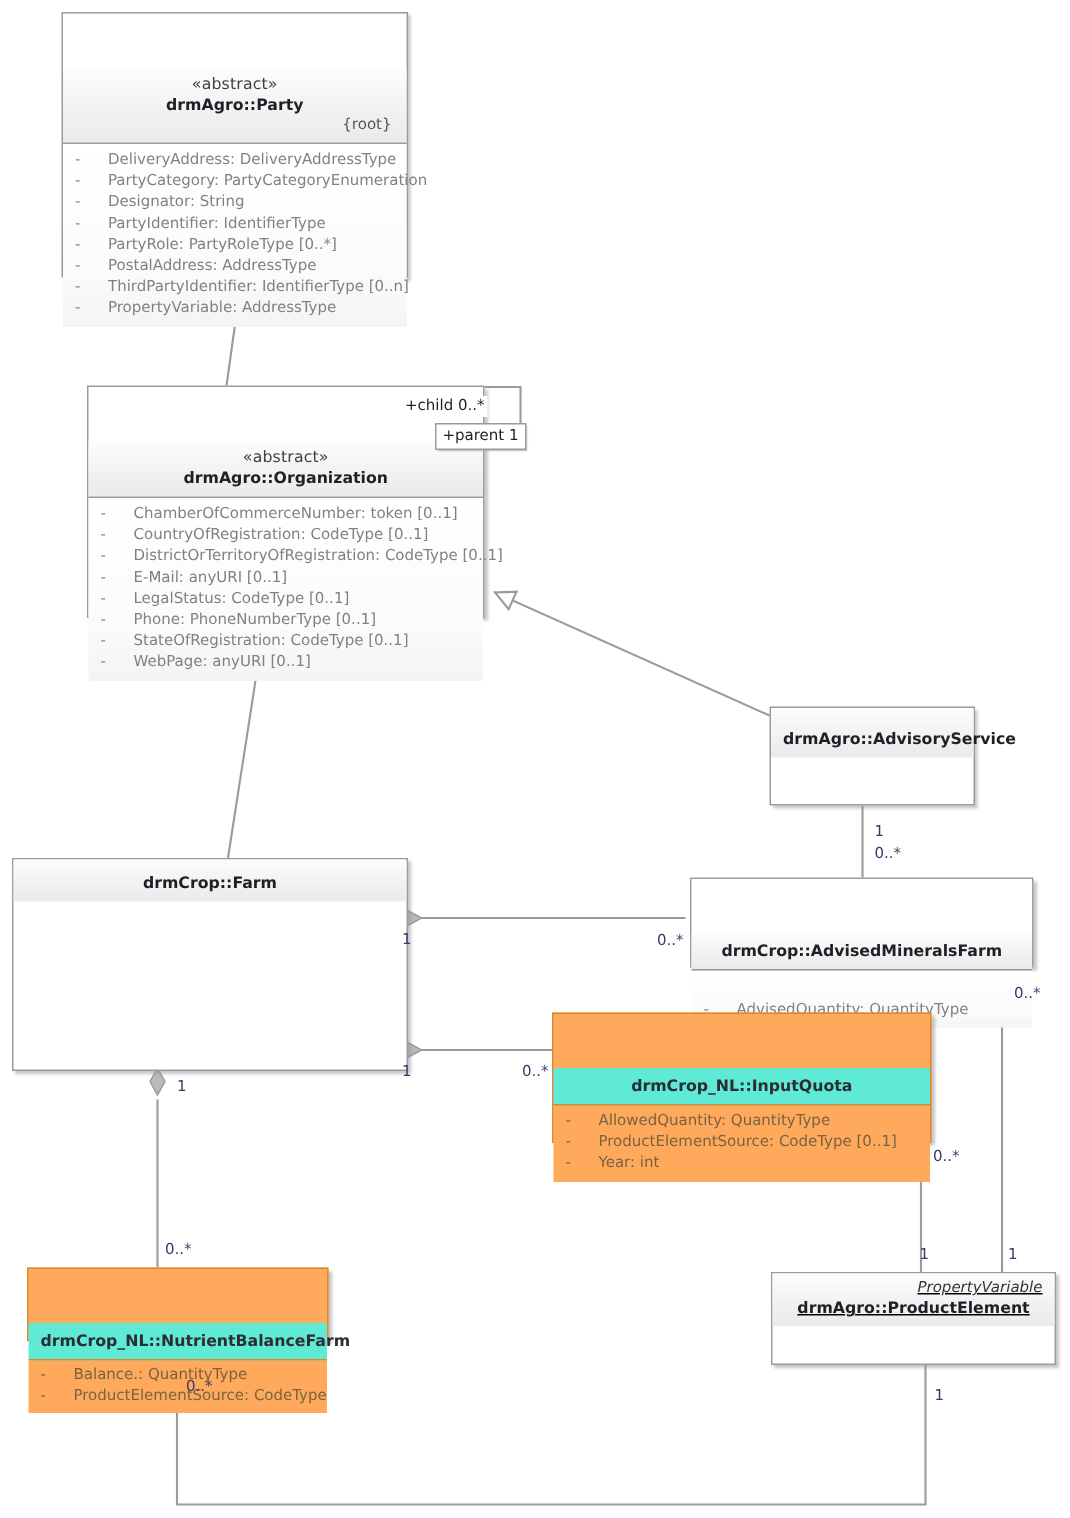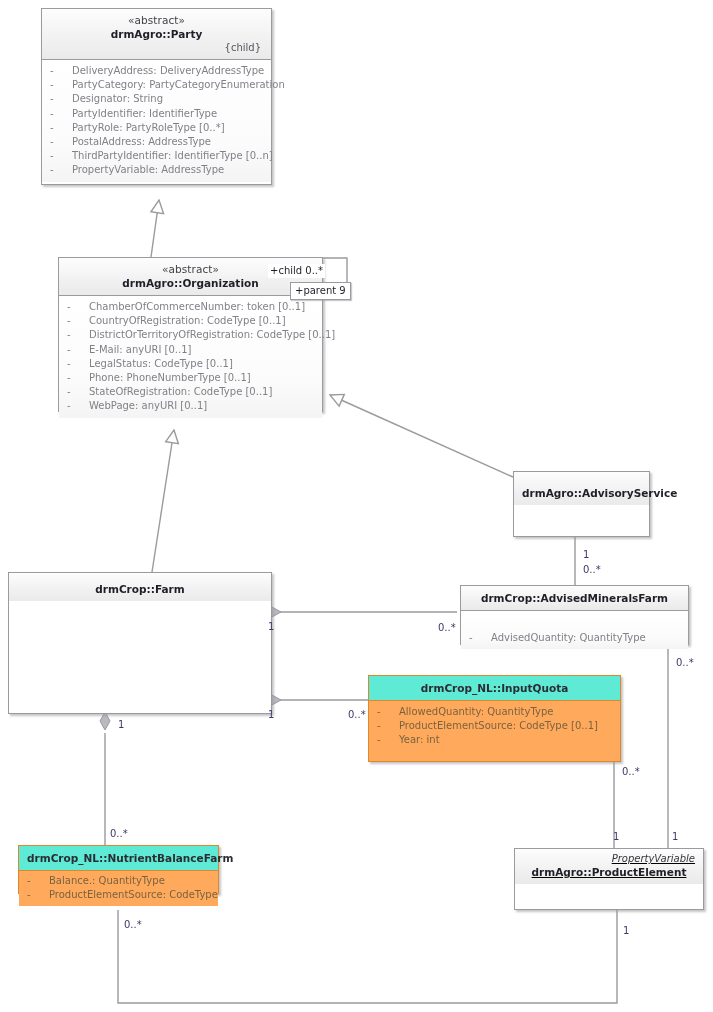--- a/index.html
+++ b/index.html
@@ -39,20 +39,21 @@
   }
   .uml-class .hdr {
     box-sizing: border-box;
     padding: 5px 8px 5px 8px;
     background: linear-gradient(to bottom, #fdfdfd 0%, #f1f1f1 60%, #eaeaea 100%);
     text-align: center;
     position: relative;
   }
   .uml-class.has-attrs .hdr {
     border-bottom: 1px solid #9a9a9f;
+    margin-top: 36px;
   }
   .stereo {
     display: block;
     font-size: 10.5px;
     color: #3f3f46;
     line-height: 13px;
     letter-spacing: .1px;
   }
   .cname {
     display: block;
@@ -198,21 +199,21 @@
 
     <g>
       <polyline points="118,910 118,1003 617,1003 617,910" fill="none" stroke="#9a9a9f" stroke-width="1.4"></polyline>
     </g>
   </svg>
 
   <div class="uml-class has-attrs" id="box-party" style="left:41px; top:8px; width:231px; height:177px;">
     <div class="hdr">
       <span class="stereo">«abstract»</span>
       <span class="cname">drmAgro::Party</span>
-      <span class="rootmark">{child}</span>
+      <span class="rootmark">{root}</span>
     </div>
     <div class="body">
       <div class="attr"><span class="vis">-</span><span>DeliveryAddress: DeliveryAddressType</span></div>
       <div class="attr"><span class="vis">-</span><span>PartyCategory: PartyCategoryEnumeration</span></div>
       <div class="attr"><span class="vis">-</span><span>Designator: String</span></div>
       <div class="attr"><span class="vis">-</span><span>PartyIdentifier: IdentifierType</span></div>
       <div class="attr"><span class="vis">-</span><span>PartyRole: PartyRoleType [0..*]</span></div>
       <div class="attr"><span class="vis">-</span><span>PostalAddress: AddressType</span></div>
       <div class="attr"><span class="vis">-</span><span>ThirdPartyIdentifier: IdentifierType [0..n]</span></div>
       <div class="attr"><span class="vis">-</span><span>PropertyVariable: AddressType</span></div>
@@ -280,21 +281,21 @@
 
   <div class="uml-class plain" id="box-productelement" style="left:514px; top:848px; width:190px; height:62px;">
     <div class="hdr" style="padding:3px 6px 5px 6px;text-decoration:underline;">
       <span class="propvar">PropertyVariable</span>
       <span class="cname">drmAgro::ProductElement</span>
     </div>
   </div>
 
   <div class="rolebox" style="left:268px; top:264px;">+child 0..*</div>
 
-  <div class="rolebox framed" style="left:290px; top:282px;">+parent 9</div>
+  <div class="rolebox framed" style="left:290px; top:282px;">+parent 1</div>
 
   <div class="mult" style="left:583px; top:549px;">1</div>
   <div class="mult" style="left:583px; top:564px;">0..*</div>
 
   <div class="mult" style="left:268px; top:621px;">1</div>
   <div class="mult" style="left:438px; top:622px;">0..*</div>
 
   <div class="mult" style="left:268px; top:709px;">1</div>
   <div class="mult" style="left:348px; top:709px;">0..*</div>
 

